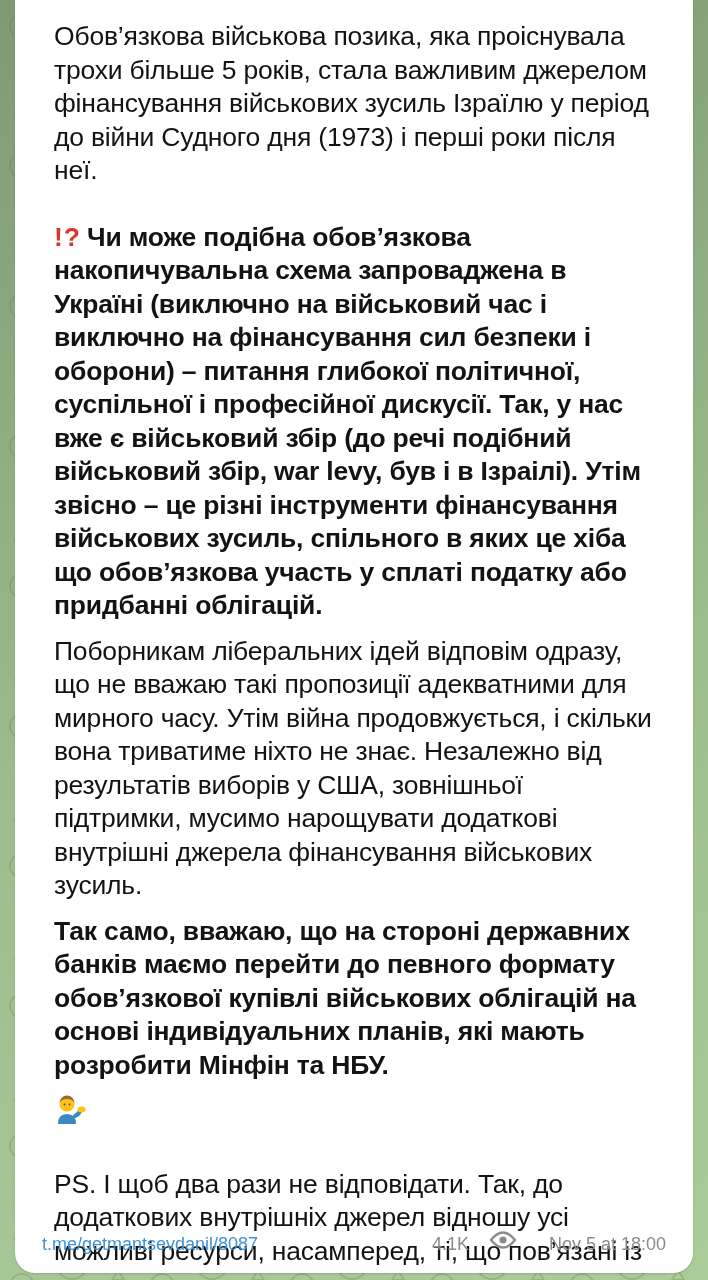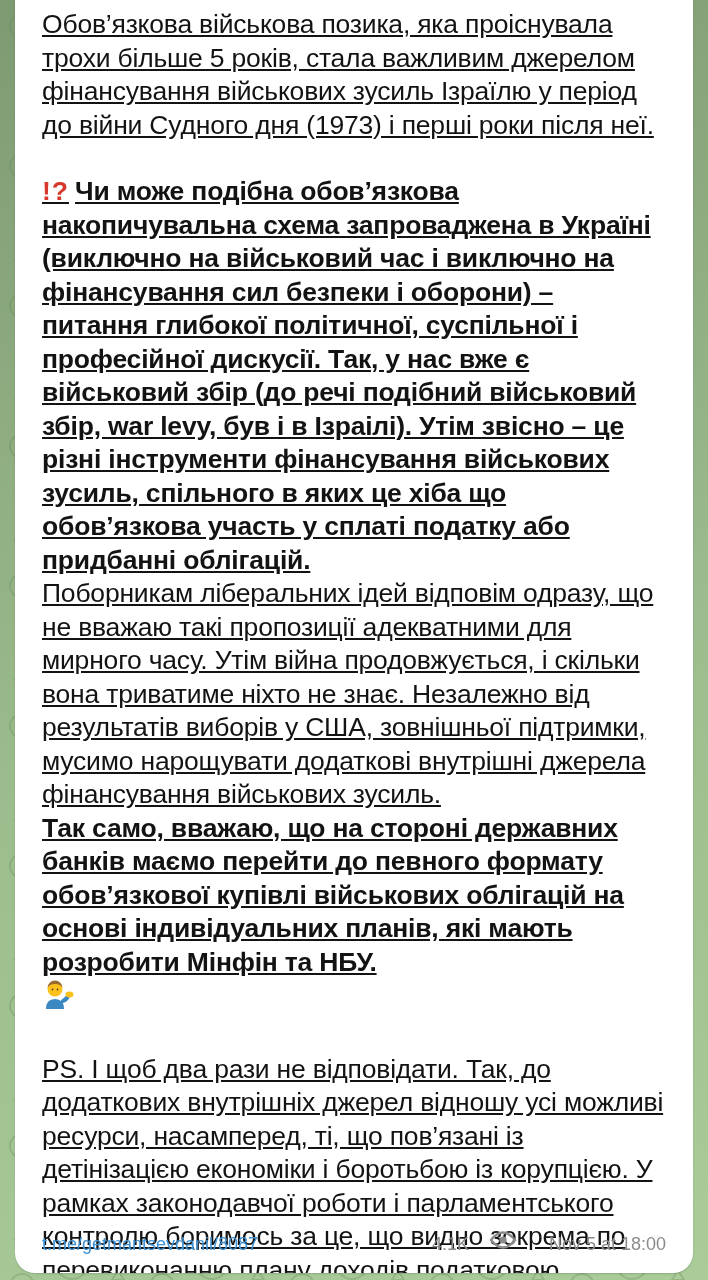--- a/index.html
+++ b/index.html
@@ -13,21 +13,21 @@
     position:absolute;left:15px;right:15px;top:0;height:1273px;z-index:1;
     background:#ffffff;border-radius:0 0 20px 20px;
     box-shadow:0 1px 2px rgba(0,0,0,.15);
     overflow:hidden;
   }
   .msg-text{
     padding:8px 27px 60px 27px;
     font-size:26.5px;line-height:33.5px;color:#131313;
     letter-spacing:-0.2px;
   }
-  .para{margin:0;text-decoration:underline;}
+  .para{margin:12px;}
   .gap-above{margin-top:33px;}
   .bold{font-weight:700;}
   .em-red{color:#d6392c;font-weight:800;margin-right:6px;letter-spacing:1px;}
   .inline-emoji{display:inline-block;vertical-align:-6px;margin-right:6px;}
   .footer{
     position:absolute;left:27px;right:27px;bottom:14px;
     display:flex;align-items:center;justify-content:space-between;
     font-size:18px;line-height:30px;
   }
   .footer-link{color:#3f92d4;text-decoration:none;cursor:pointer;}

